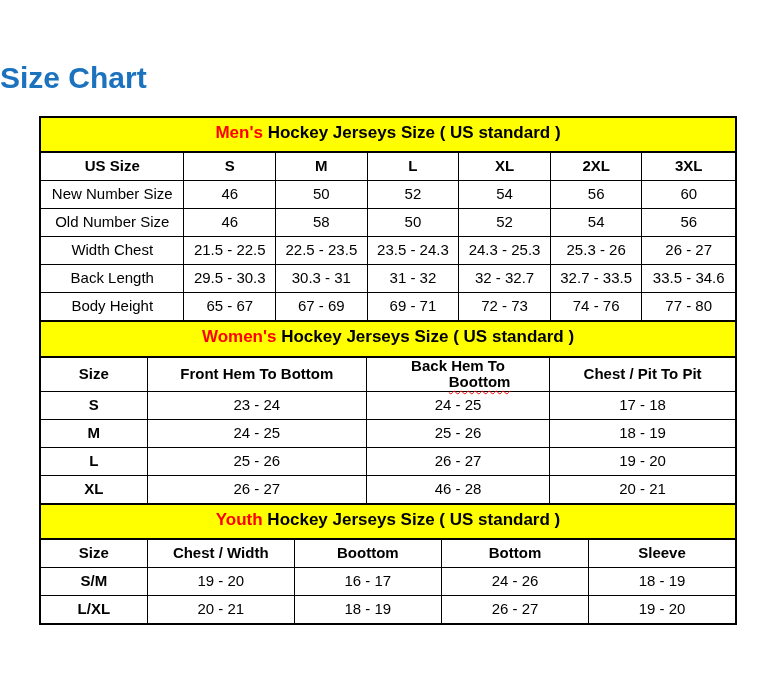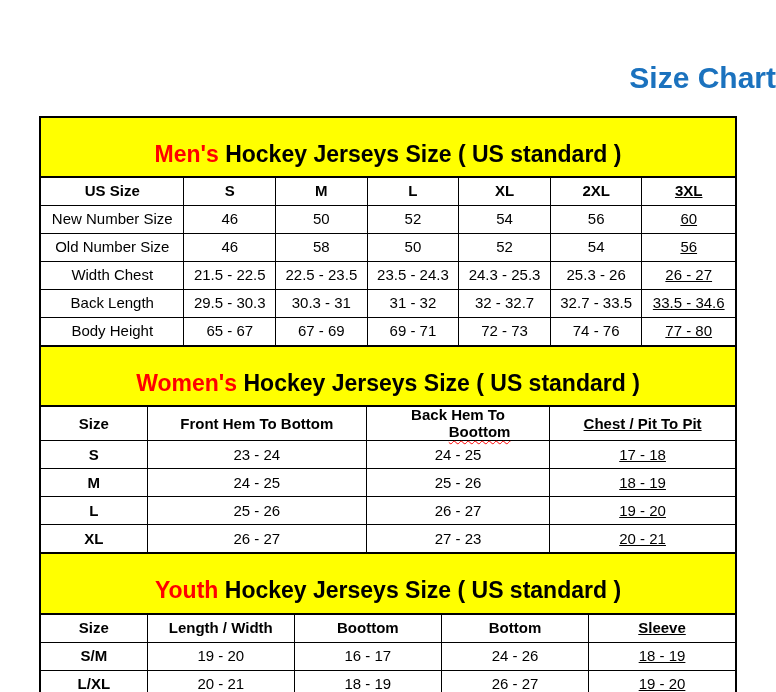--- a/index.html
+++ b/index.html
@@ -4,43 +4,43 @@
 <style>
   :root{
     --blue:#1b72be; --yellow:#ffff00; --red:#ff0000; --border:#000000; --text:#000000;
   }
   html,body{margin:0;padding:0;}
   body{
     width:776px;height:692px;background:#ffffff;overflow:hidden;
     font-family:"Liberation Sans",sans-serif;color:var(--text);
   }
   .title{
-    margin:0;padding-top:62px;text-align:right;
+    margin:0;padding-top:62px;text-align:left;
     font-size:30px;font-weight:700;color:var(--blue);line-height:1.05;
   }
   .chart{
     width:694px;margin:22px auto 0;border:2.5px solid var(--border);
     background:#ffffff;
   }
   .band{
     background:var(--yellow);
     border-bottom:2px solid var(--border);
-    text-align:center;font-weight:700;font-size:23px;
-    padding:23px 0 9px;line-height:1.15;
+    text-align:center;font-weight:700;font-size:17px;
+    padding:5px 0 9px;line-height:1.15;
   }
   .section + .section .band{border-top:2px solid var(--border);text-align:center;}
   .band .accent{color:var(--red);}
   table{width:100%;border-collapse:collapse;table-layout:fixed;}
   td{
     border:1.5px solid var(--border);
     text-align:center;vertical-align:middle;
     height:27px;font-size:15px;padding:0 2px;line-height:1.1;
   }
   td:first-child{border-left:none;margin-left:35px;}
-  td:last-child{border-right:none;text-decoration:underline;}
+  td:last-child{border-right:none;}
   tr:first-child td{border-top:none;}
   tr:last-child td{border-bottom:none;border-radius:8px;}
   tr.header-row td{font-weight:700;}
   td.row-label.bold{font-weight:700;}
   .misspelled{
     text-decoration:underline wavy var(--red);
     text-decoration-thickness:1px;
     text-underline-offset:3px;
     margin-left:43px;
   }
@@ -151,40 +151,40 @@
             </tr>
             <tr>
               <td class="row-label bold">L</td>
               <td>25 - 26</td>
               <td>26 - 27</td>
               <td>19 - 20</td>
             </tr>
             <tr>
               <td class="row-label bold">XL</td>
               <td>26 - 27</td>
-              <td>27 - 23</td>
+              <td>46 - 28</td>
               <td>20 - 21</td>
             </tr>
           </tbody>
         </table>
       </div>
       <div class="section">
         <div class="band"><span class="accent">Youth</span><span> Hockey Jerseys Size ( US standard )</span></div>
         <table>
           <colgroup>
             <col style="width: 15.3%;">
             <col style="width: 21.2%;">
             <col style="width: 21.2%;">
             <col style="width: 21.2%;">
             <col style="width: 21.1%;">
           </colgroup>
           <tbody>
             <tr class="header-row">
               <td><span>Size</span></td>
-              <td><span>Length / Width</span></td>
+              <td><span>Chest / Width</span></td>
               <td><span>Boottom</span></td>
               <td><span>Bottom</span></td>
               <td><span>Sleeve</span></td>
             </tr>
             <tr>
               <td class="row-label bold">S/M</td>
               <td>19 - 20</td>
               <td>16 - 17</td>
               <td>24 - 26</td>
               <td>18 - 19</td>

